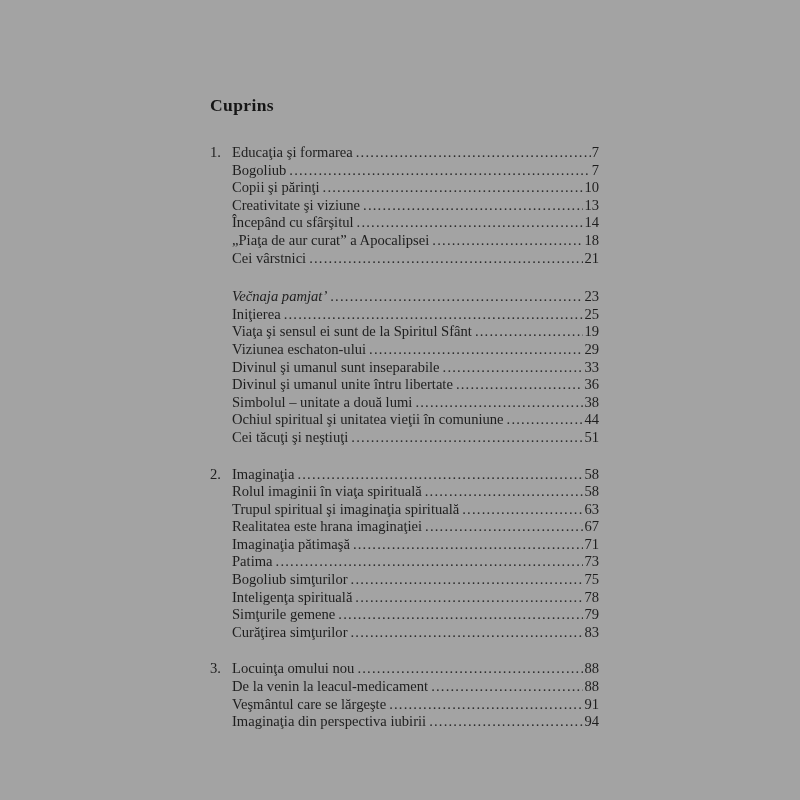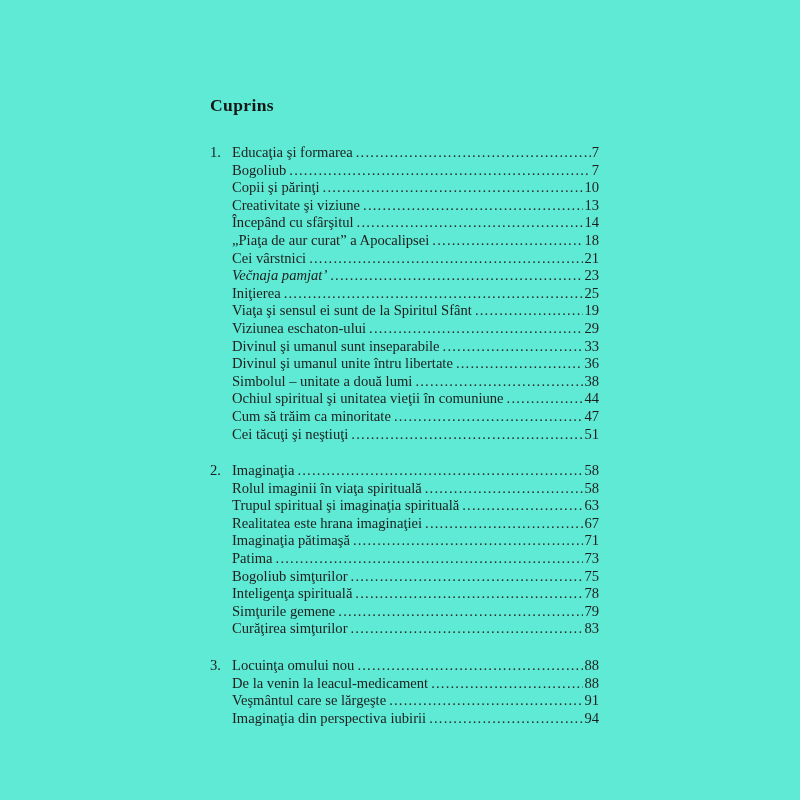--- a/index.html
+++ b/index.html
@@ -1,20 +1,20 @@
 <!DOCTYPE html>
 <html><head>
 <meta charset="utf-8">
 <style>
   html, body { margin: 0; padding: 0; background: #ffffff; }
   .page {
     position: relative;
     width: 800px;
     height: 800px;
-    background: #5eead4;
+    background: #a3a3a3;
     font-family: "Liberation Serif", serif;
     color: #1e1e1e;
     overflow: hidden;
   }
   .content {
     position: absolute;
     left: 210px;
     top: 95px;
     width: 389px;
   }
@@ -33,21 +33,21 @@
     align-items: baseline;
     font-size: 14.6px;
     line-height: 17.6px;
   }
   .section-head .num {
     flex: 0 0 22px;
     white-space: nowrap;
   }
   .entry-row { padding-left: 22px; }
   .t { white-space: nowrap; text-align: right; }
-  .italic { font-style: italic; }
+  .italic { font-style: italic; margin-top: 21px; }
   .leader {
     flex: 1 1 auto;
     overflow: hidden;
     white-space: nowrap;
     margin: 0 1px 0 3px;
     letter-spacing: 1.2px;
     color: #2a2a2a;
   }
   .leader::after {
     content: "......................................................................................................................................";
@@ -146,25 +146,20 @@
     <span class="leader"></span>
     <span class="pg">38</span>
   </div>
 
   <div class="row entry-row">
     <span class="t">Ochiul spiritual şi unitatea vieţii în comuniune</span>
     <span class="leader"></span>
     <span class="pg">44</span>
   </div>
 
-  <div class="row entry-row">
-    <span class="t">Cum să trăim ca minoritate</span>
-    <span class="leader"></span>
-    <span class="pg">47</span>
-  </div>
 
   <div class="row entry-row">
     <span class="t">Cei tăcuţi şi neştiuţi</span>
     <span class="leader"></span>
     <span class="pg">51</span>
   </div>
 </div>
   </div>
 
   <div class="section">

